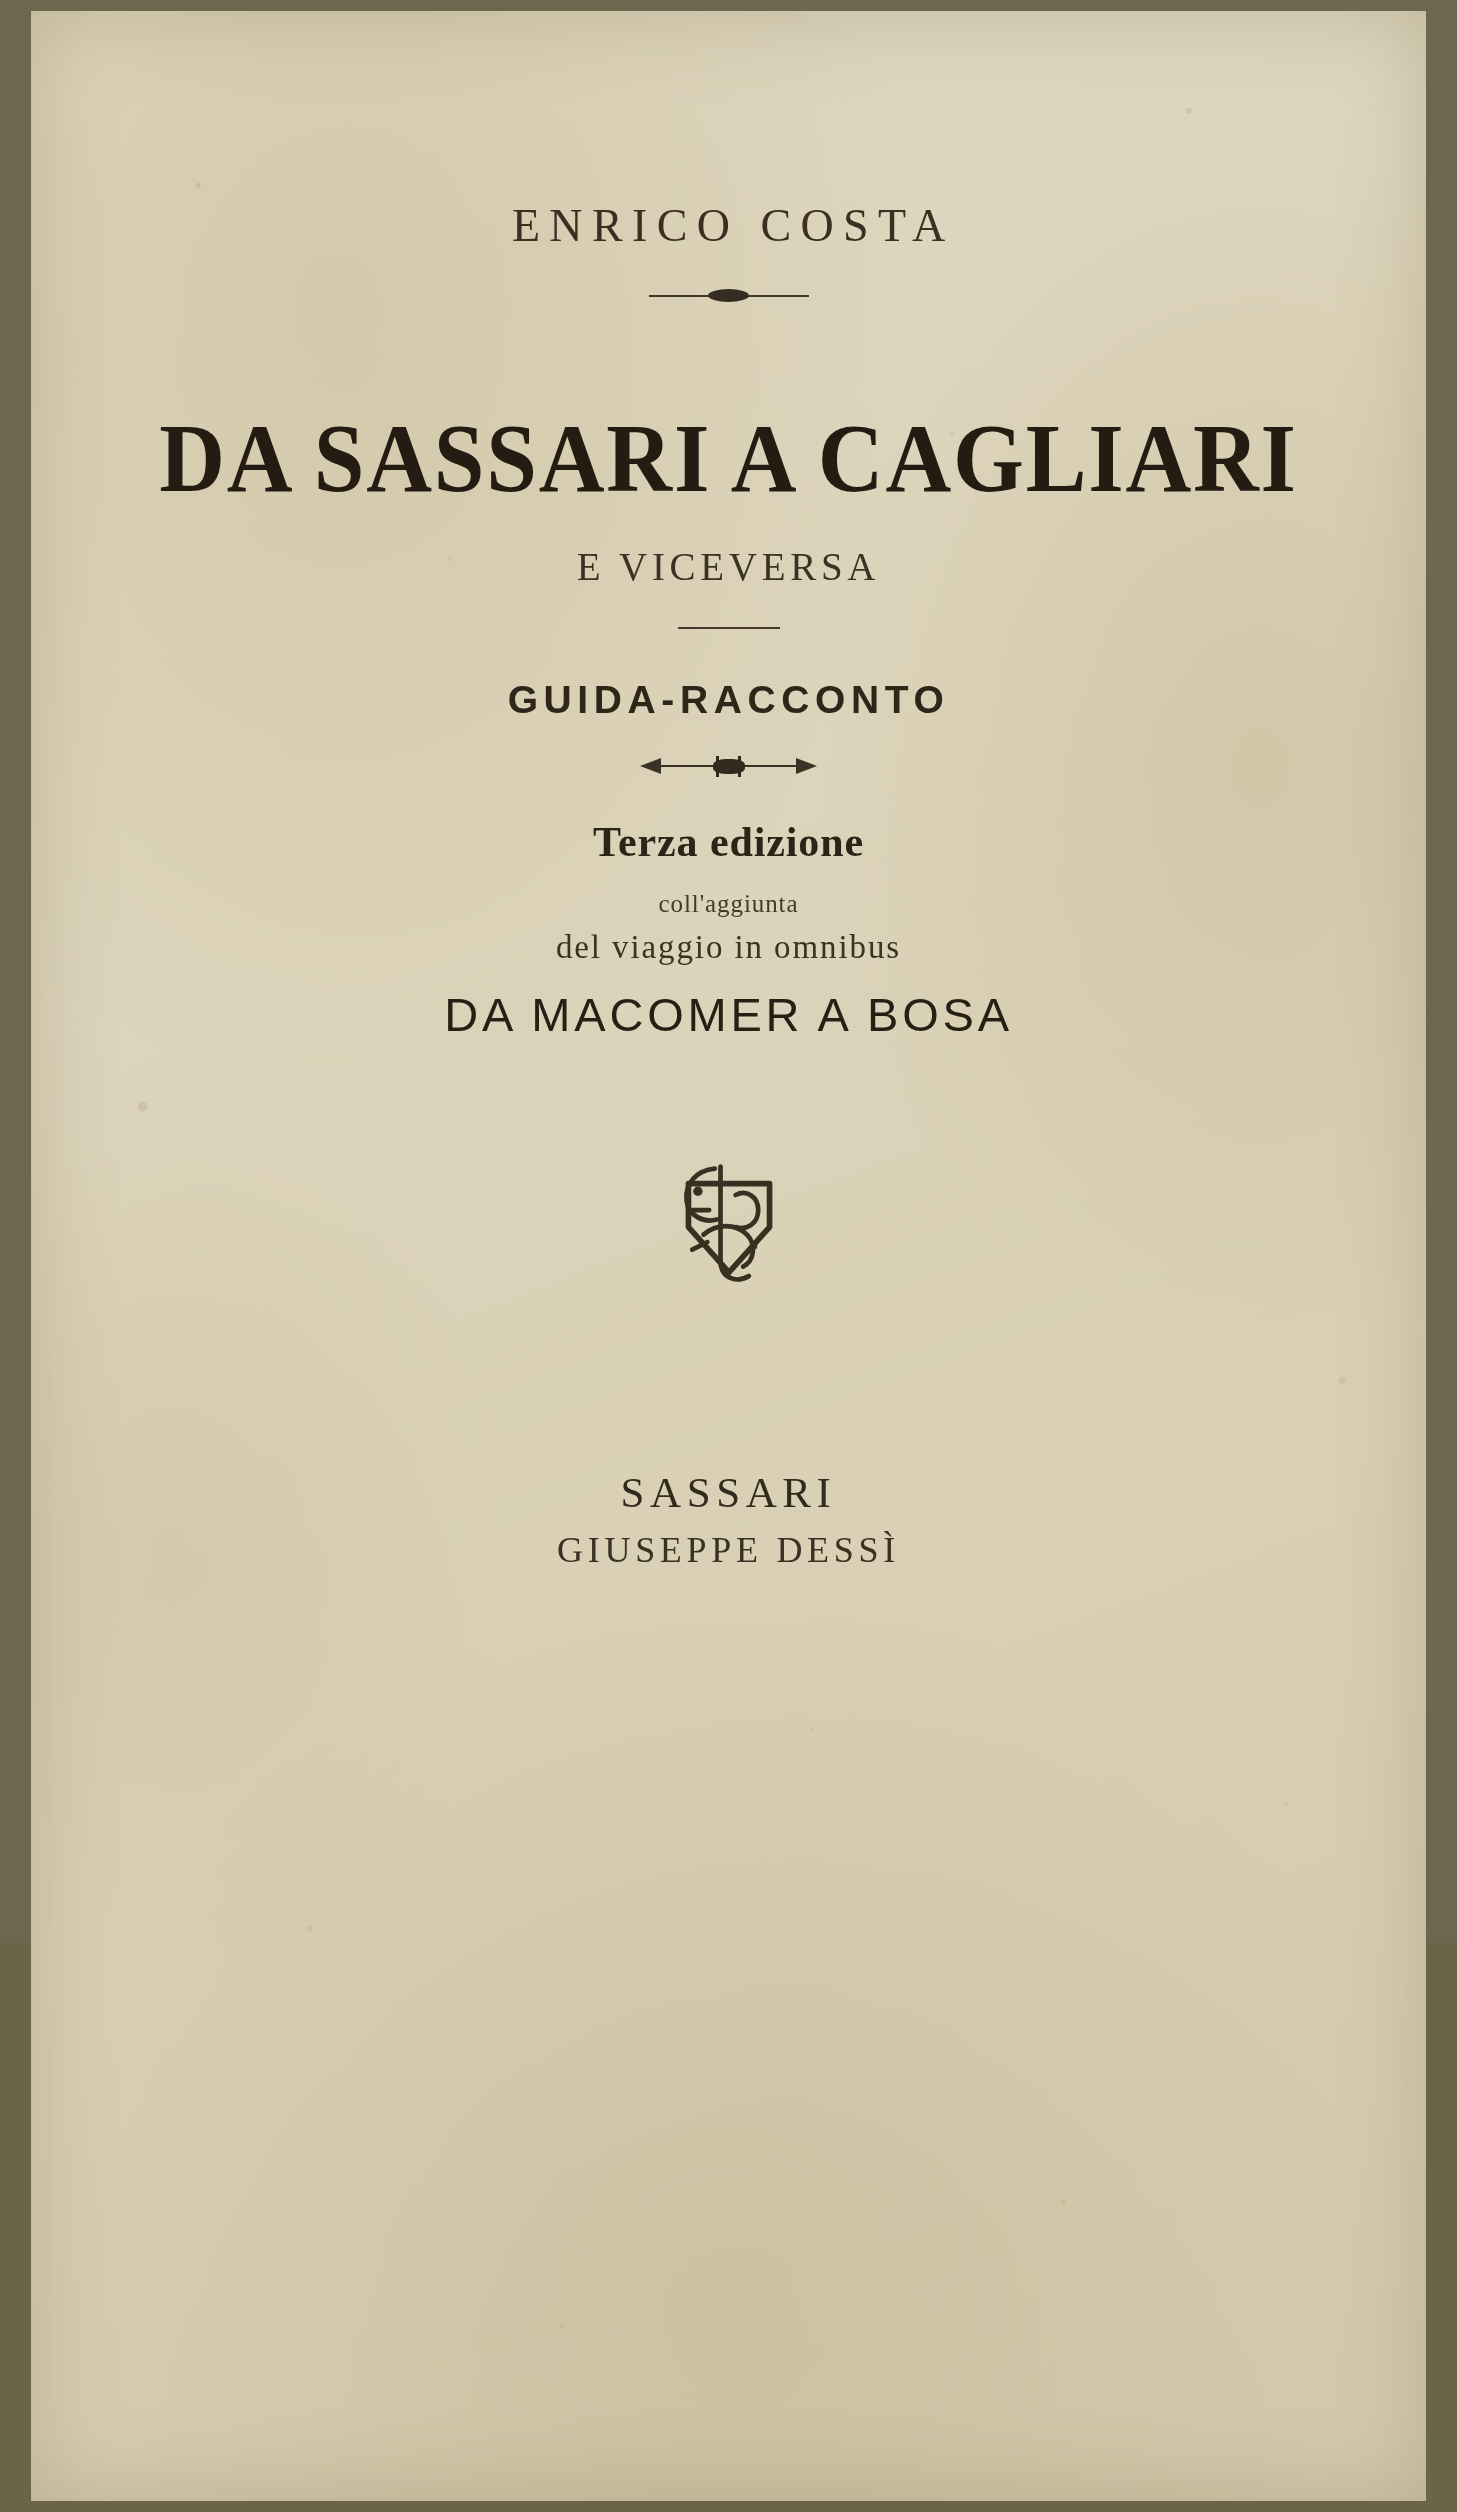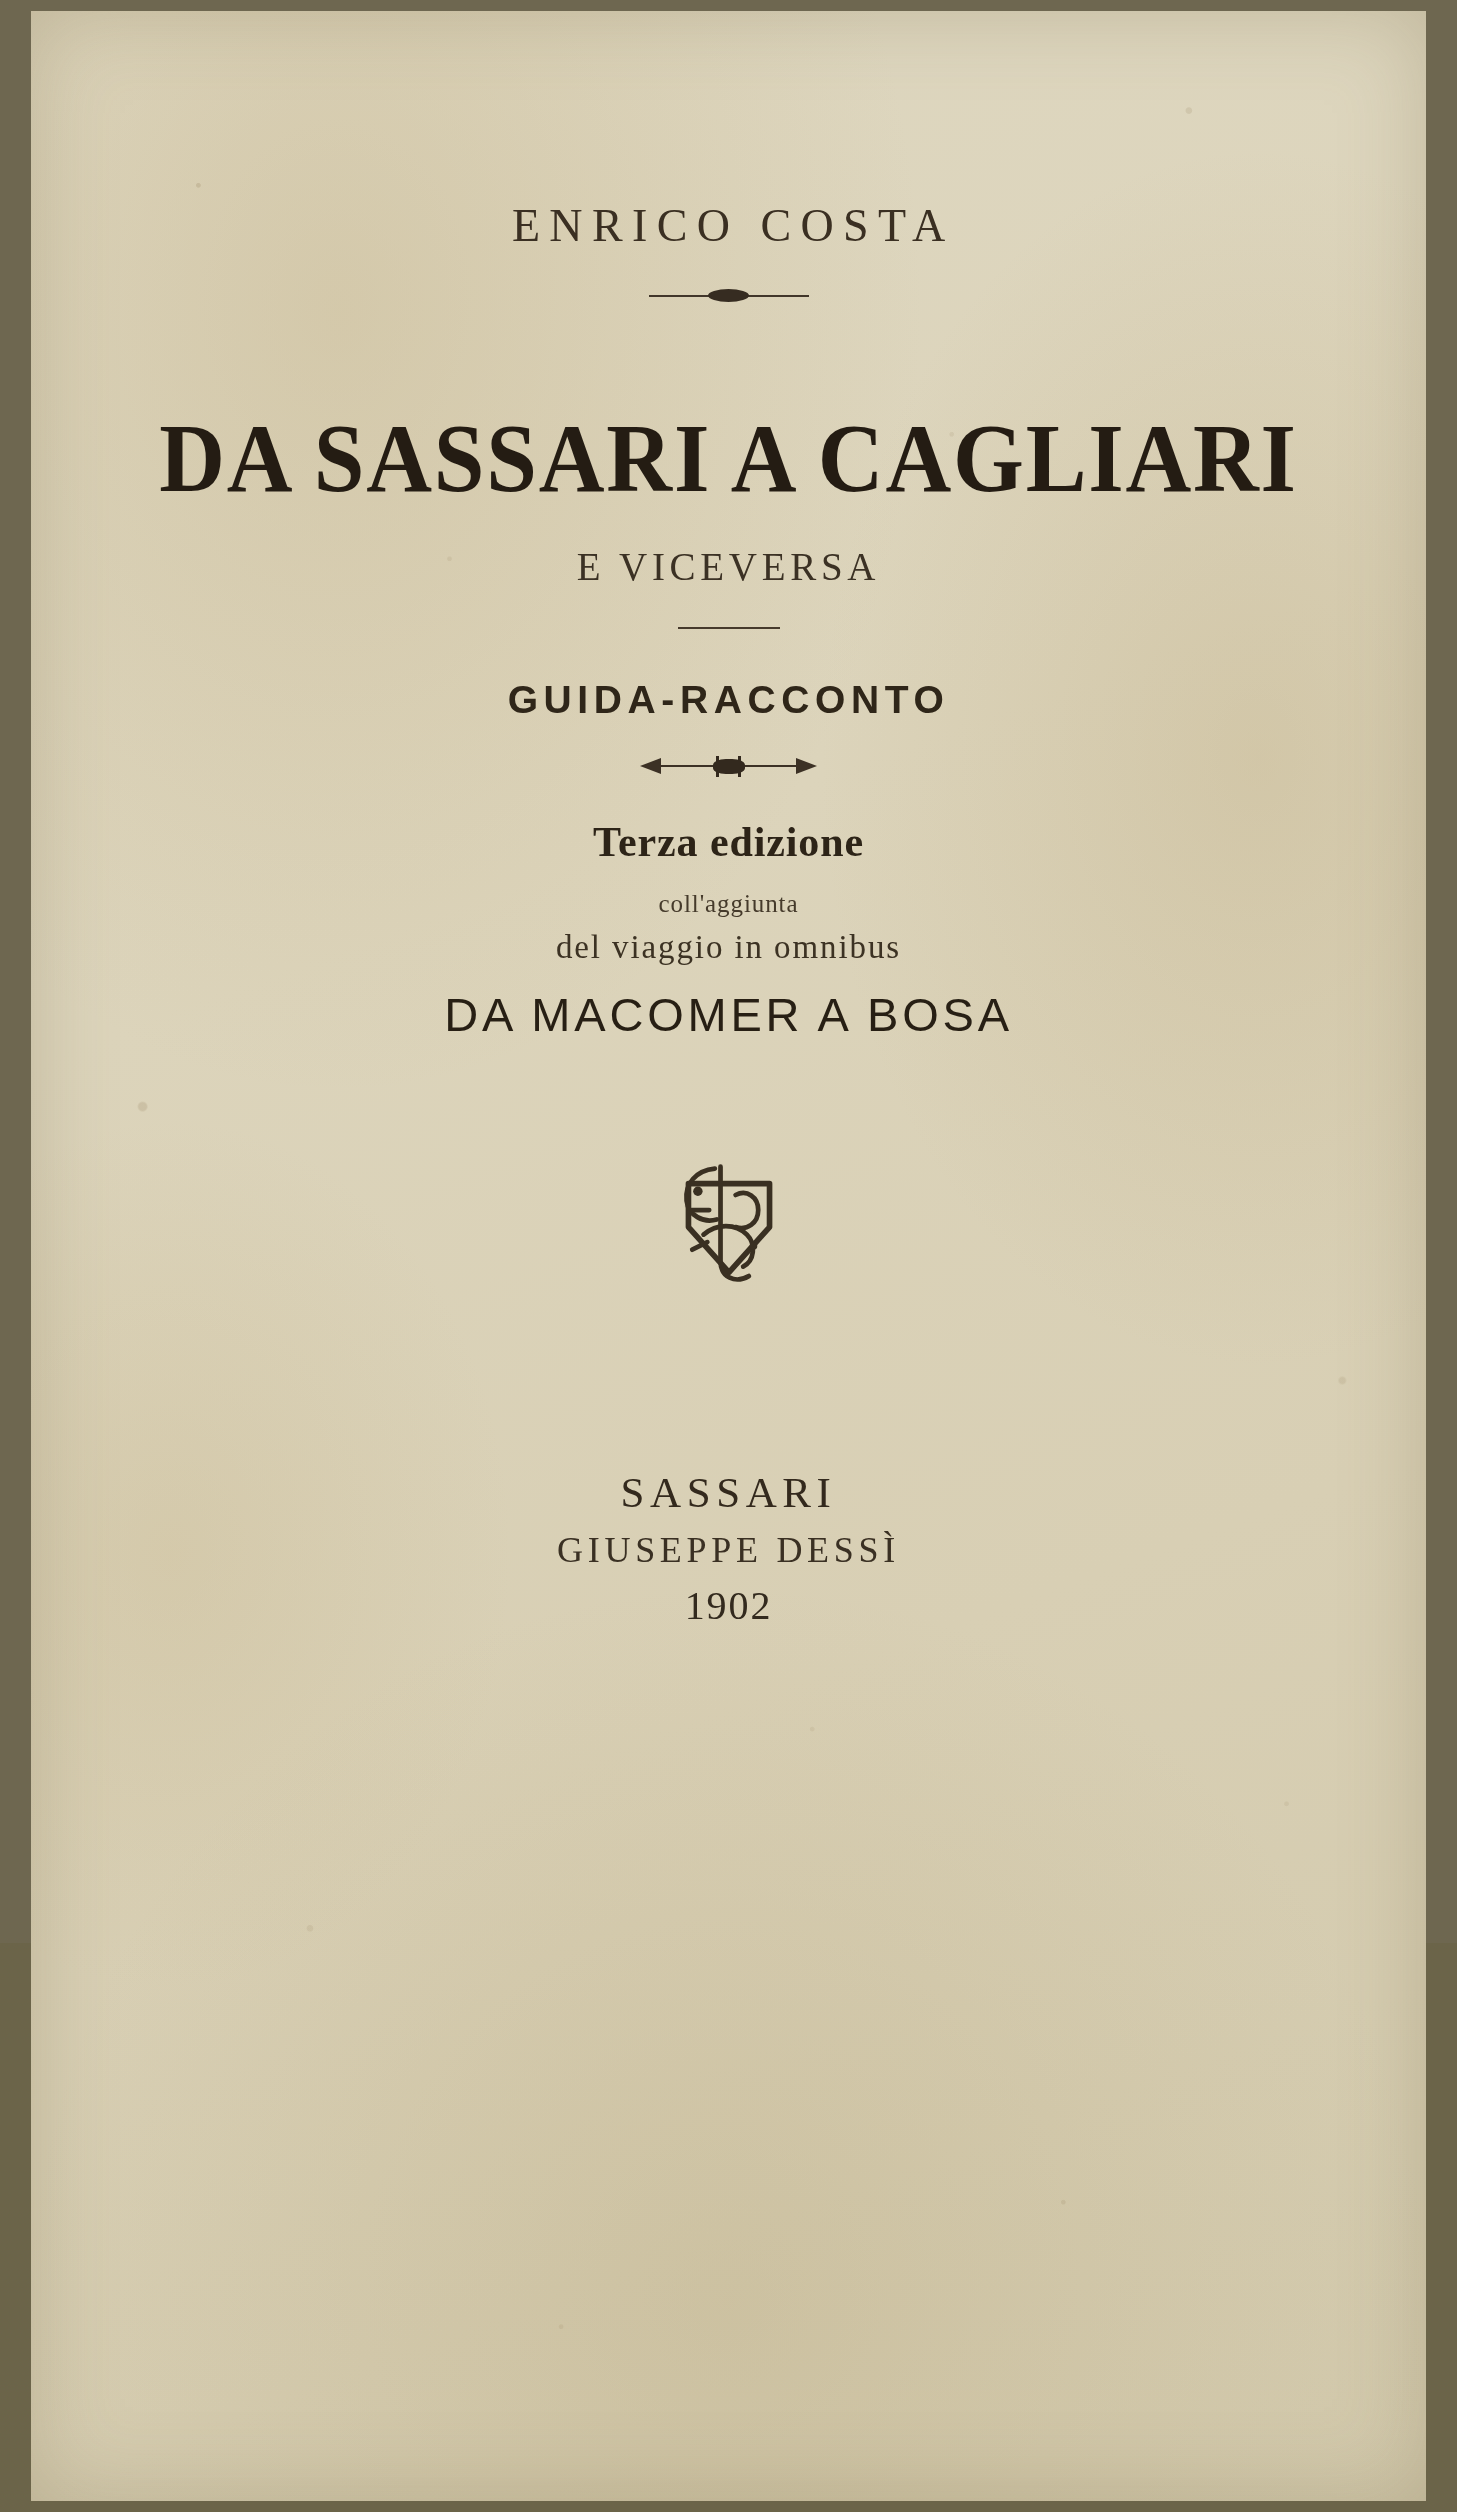--- a/index.html
+++ b/index.html
@@ -295,19 +295,18 @@
           <g fill="#3a3022">
             <circle cx="72" cy="66" r="5"></circle>
             <circle cx="131" cy="124" r="4"></circle>
           </g>
         </svg>
       </div>
 
       <div class="imprint">
         <div class="city">SASSARI</div>
         <div class="publisher">GIUSEPPE DESSÌ</div>
-        <div class="year">1902</div>
       </div>
 
     </div>
   </div>
 </div>
 
 
 </body></html>

